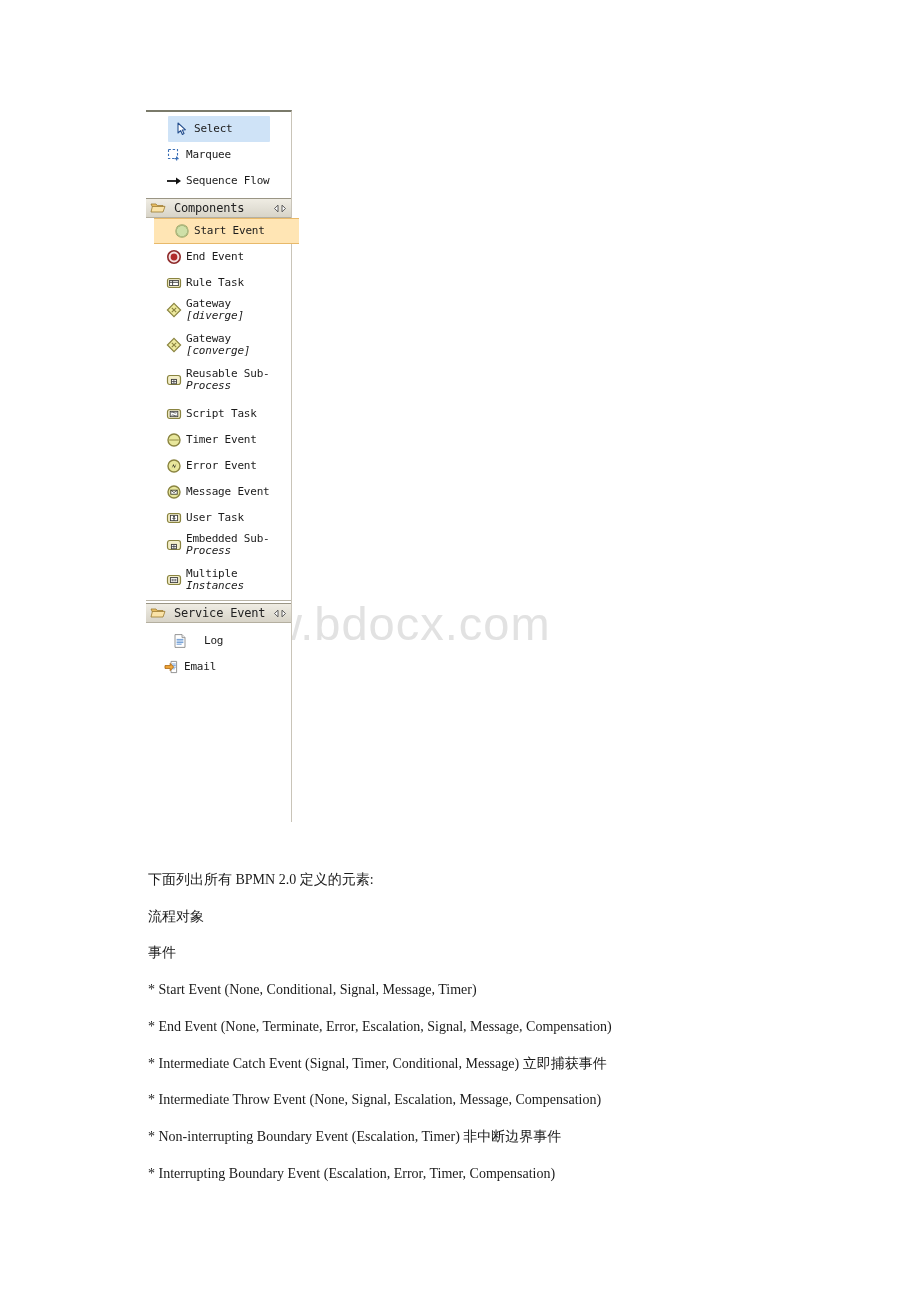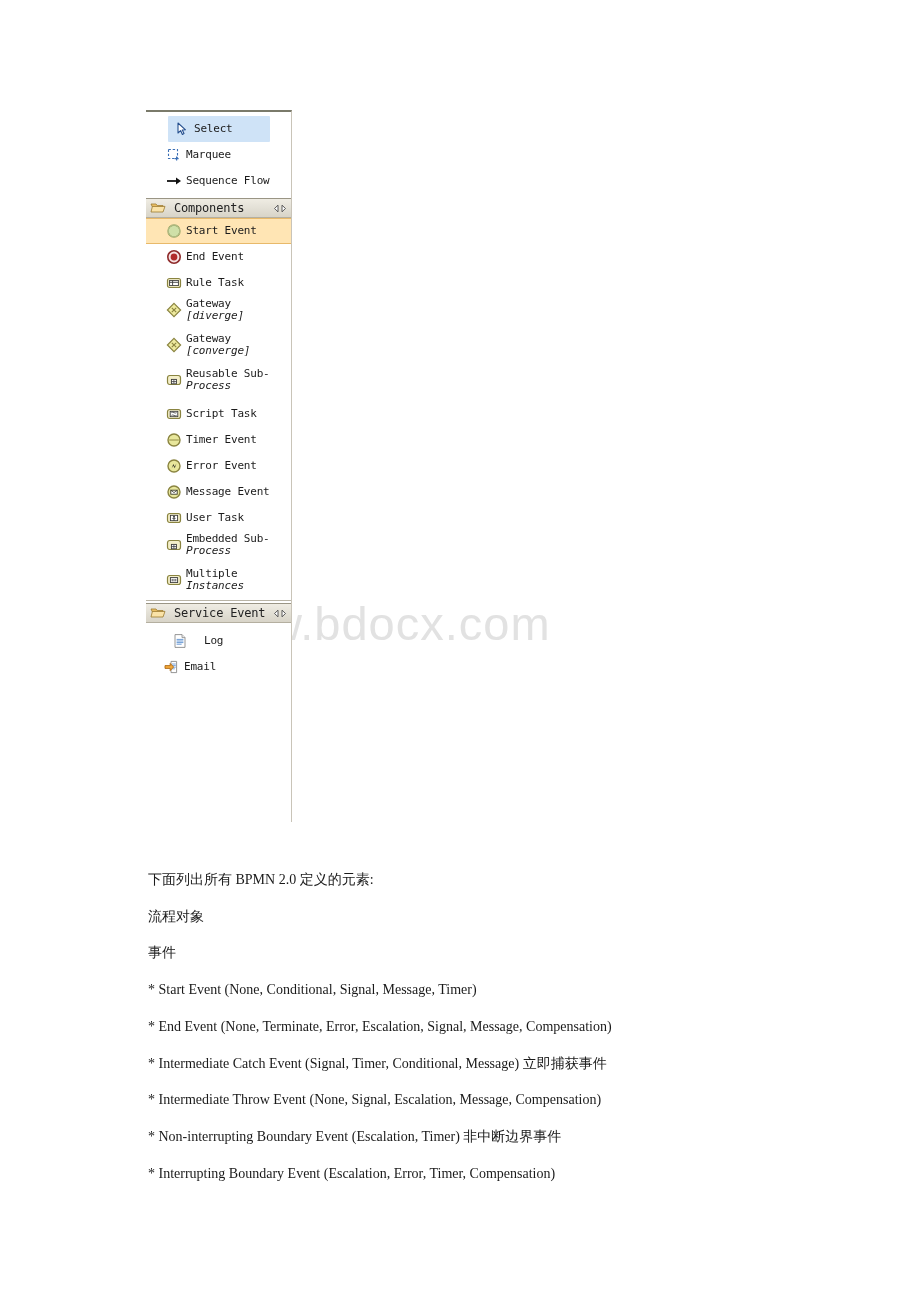--- a/index.html
+++ b/index.html
@@ -80,21 +80,21 @@
     width: 102px;
     margin-left: 22px;
     padding-left: 6px;
     border-radius: 1px;
   }
   .pal-item.highlighted {
     background: #ffe5b4;
     border-top: 1px solid #e8b96a;
     border-bottom: 1px solid #e8b96a;
     width: 145px;
-    margin-left: 0;
+    margin-left: 8px;
     padding-left: 20px;
   }
 
   .pal-header {
     display: flex;
     align-items: center;
     height: 20px;
     background: linear-gradient(to bottom,#efece3 0%, #e3e0d6 50%, #d8d4c8 100%);
     border-top: 1px solid #9a9585;
     border-bottom: 1px solid #b4afa0;

